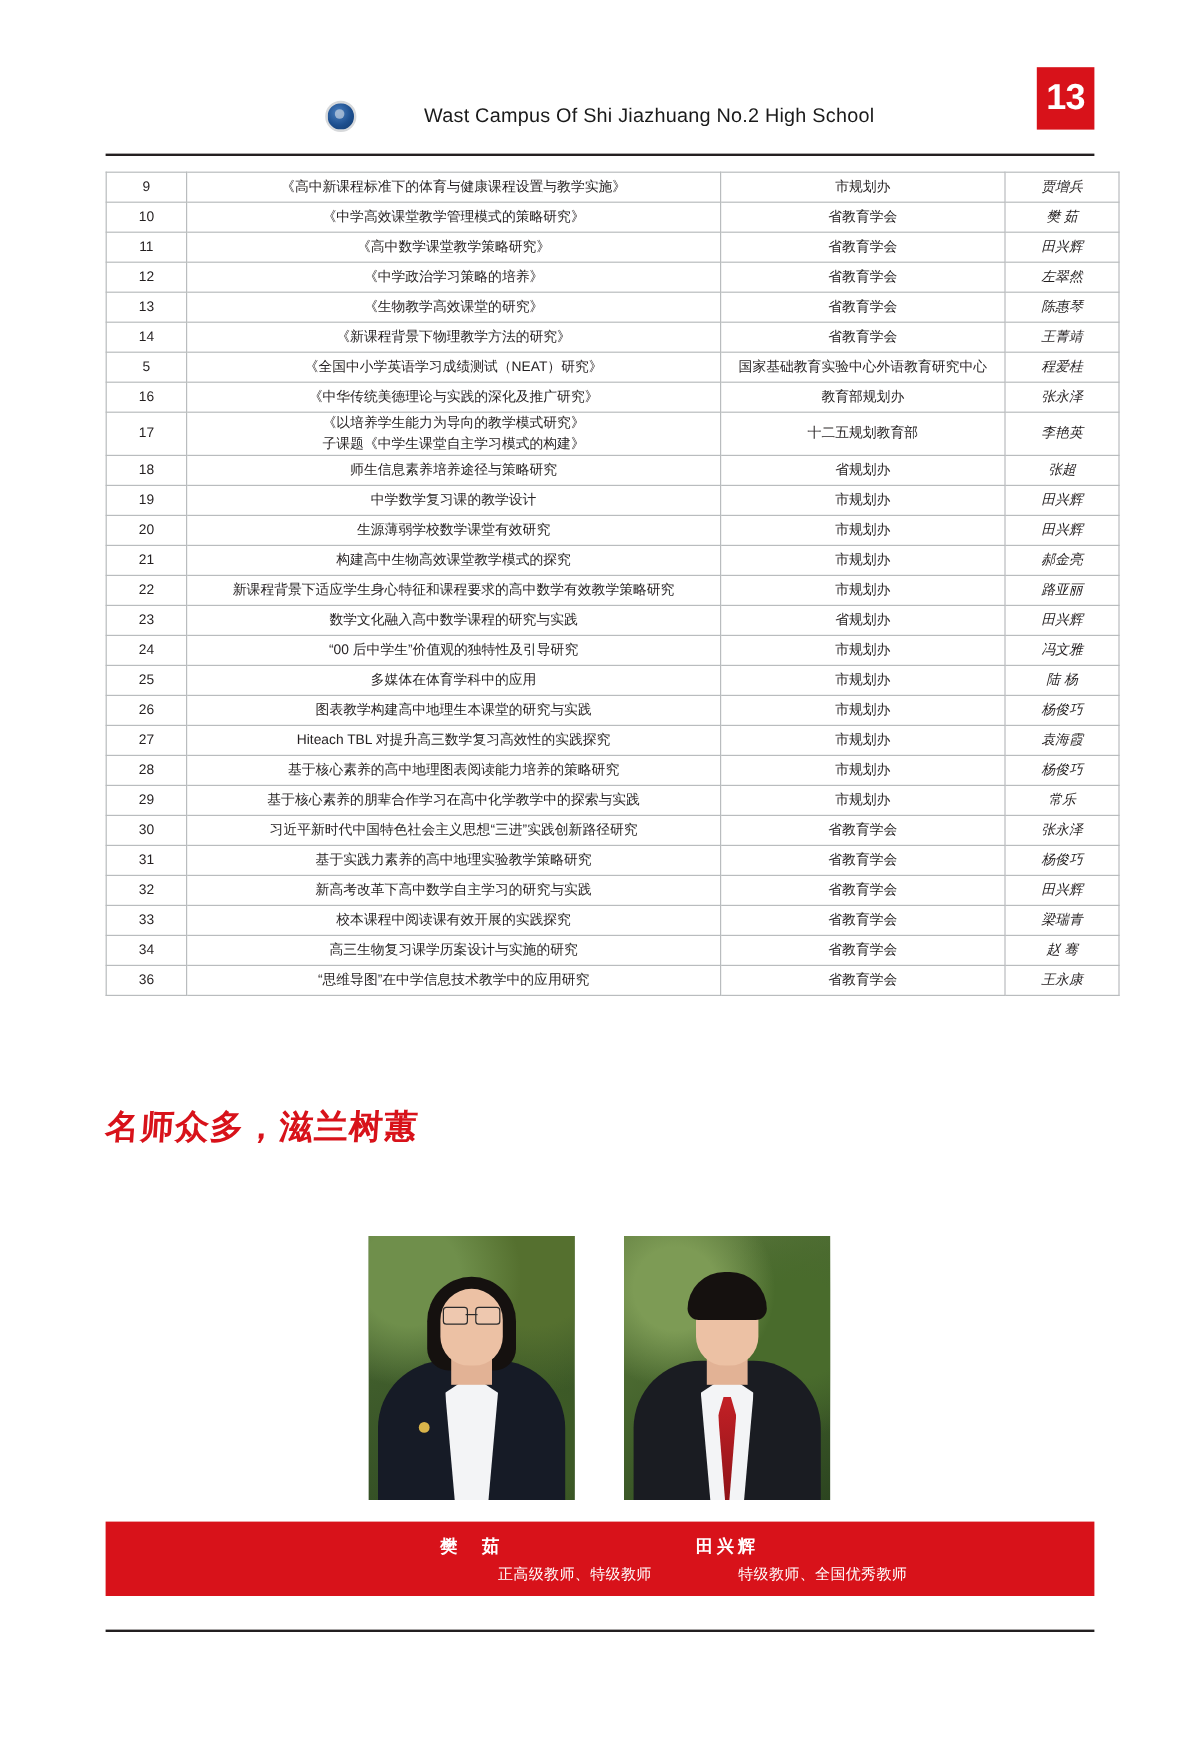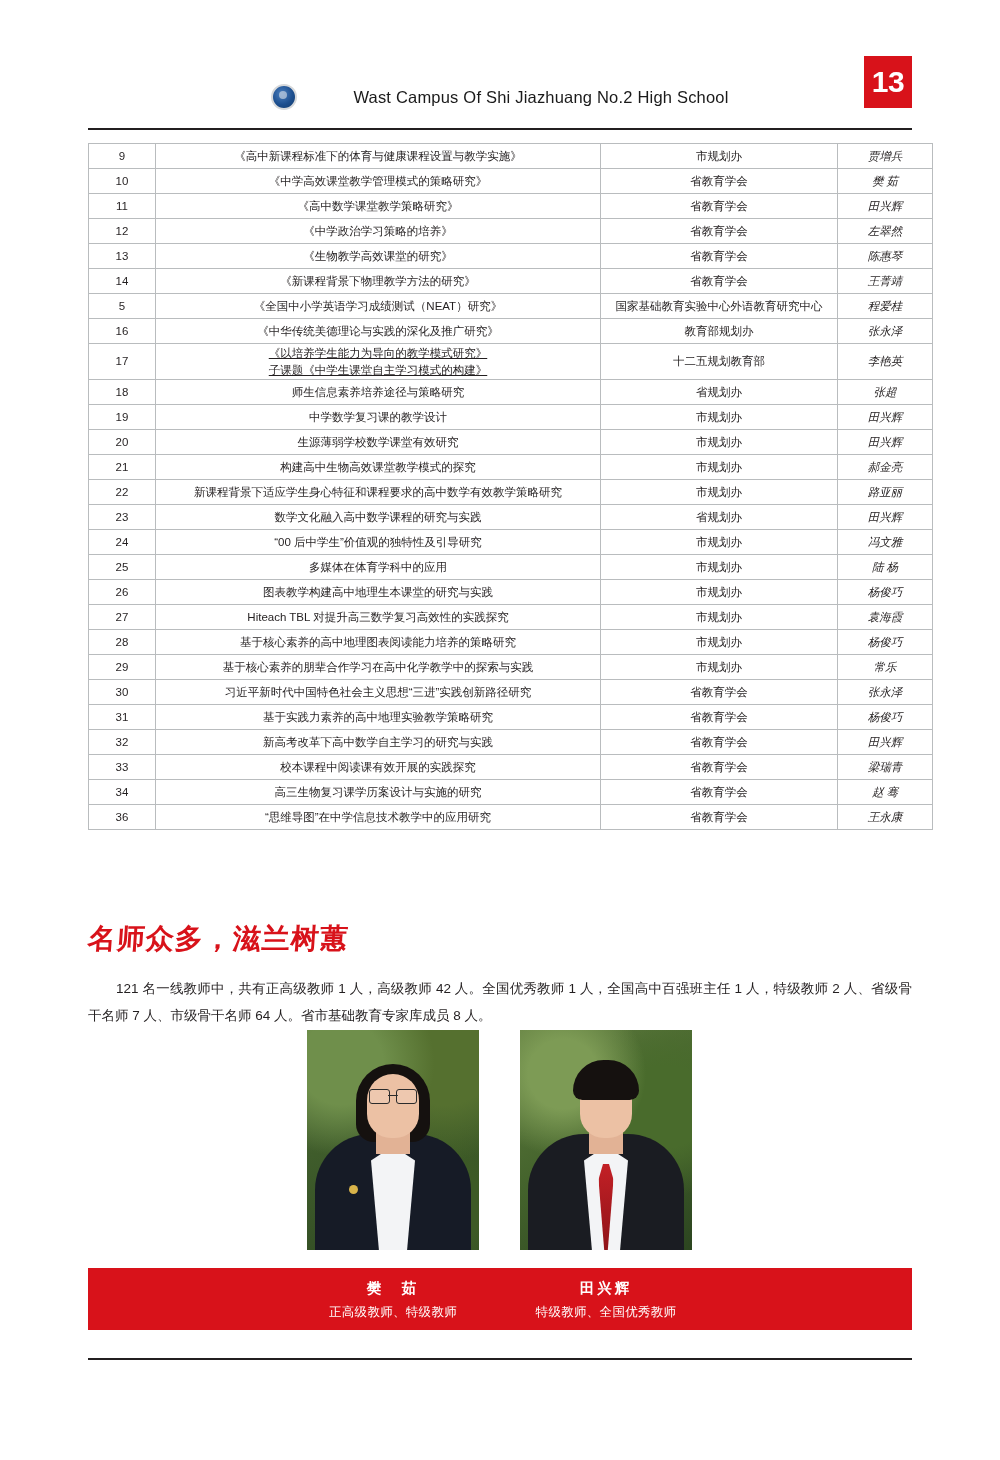--- a/index.html
+++ b/index.html
@@ -109,21 +109,21 @@
     color: #231f20;
     text-align: center;
     height: 22px;
     padding: 1px 2px;
     line-height: 1.45;
   }
   td.c-num { width: 62px; }
   td.c-title { width: 440px; }
   td.c-org { width: 232px; }
   td.c-person { width: 90px; font-style: italic; }
-  .two-line { line-height: 1.65; padding: 6px 2px; text-decoration: underline; }
+  .two-line { line-height: 1.65; padding: 6px 2px; }
 
   
   .section-heading {
     position: absolute;
     left: 88px;
     top: 920px;
     font-size: 28px;
     font-weight: bold;
     color: #d8121a;
     letter-spacing: 1px;
@@ -309,20 +309,21 @@
   .cap.two { left: 368px; }
   .cap-name {
     font-size: 14.5px;
     font-weight: bold;
     letter-spacing: 3px;
     margin-bottom: 6px;
   }
   .cap-role {
     font-size: 12.5px;
     letter-spacing: 0.3px;
+    text-align: right;
   }
   .bottom-rule {
     position: absolute;
     left: 88px;
     right: 88px;
     top: 1358px;
     height: 2px;
     background: #231f20;
   }
 </style>
@@ -507,21 +508,20 @@
             <td class="c-title">“思维导图”在中学信息技术教学中的应用研究</td>
             <td class="c-org">省教育学会</td>
             <td class="c-person">王永康</td>
           </tr>
       </tbody>
     </table>
   </div>
 
   <div class="section-heading">名师众多，滋兰树蕙</div>
 
-  <div class="body-para"><span class="indent"></span><span>121 名一线教师中，共有正高级教师 1 人，高级教师 42 人。全国优秀教师 1 人，全国高中百强班主任 1 人，特级教师 2 人、省级骨干名师 7 人、市级骨干名师 64 人。省市基础教育专家库成员 8 人。</span></div>
 
   <div class="photos">
     <div class="photo one">
       <div class="ph-bg green"></div>
       <div class="ph-person">
         <div class="ph-body"></div>
         <div class="ph-shirt"></div>
         <div class="ph-pin"></div>
         <div class="ph-hair long"></div>
         <div class="ph-neck"></div>

